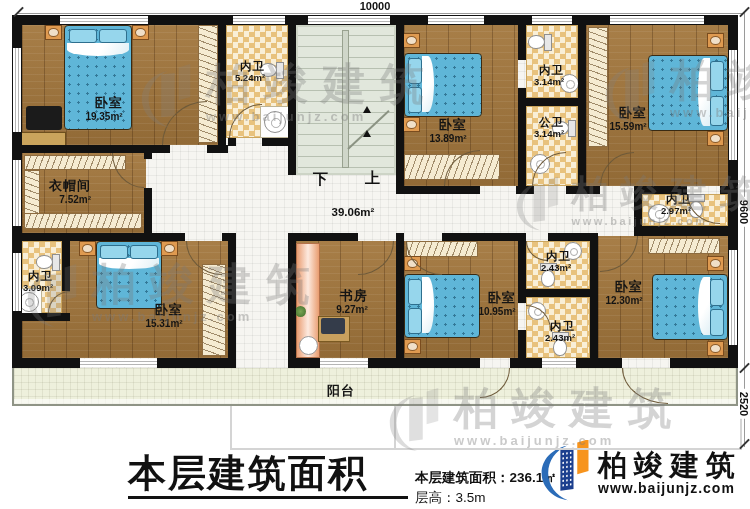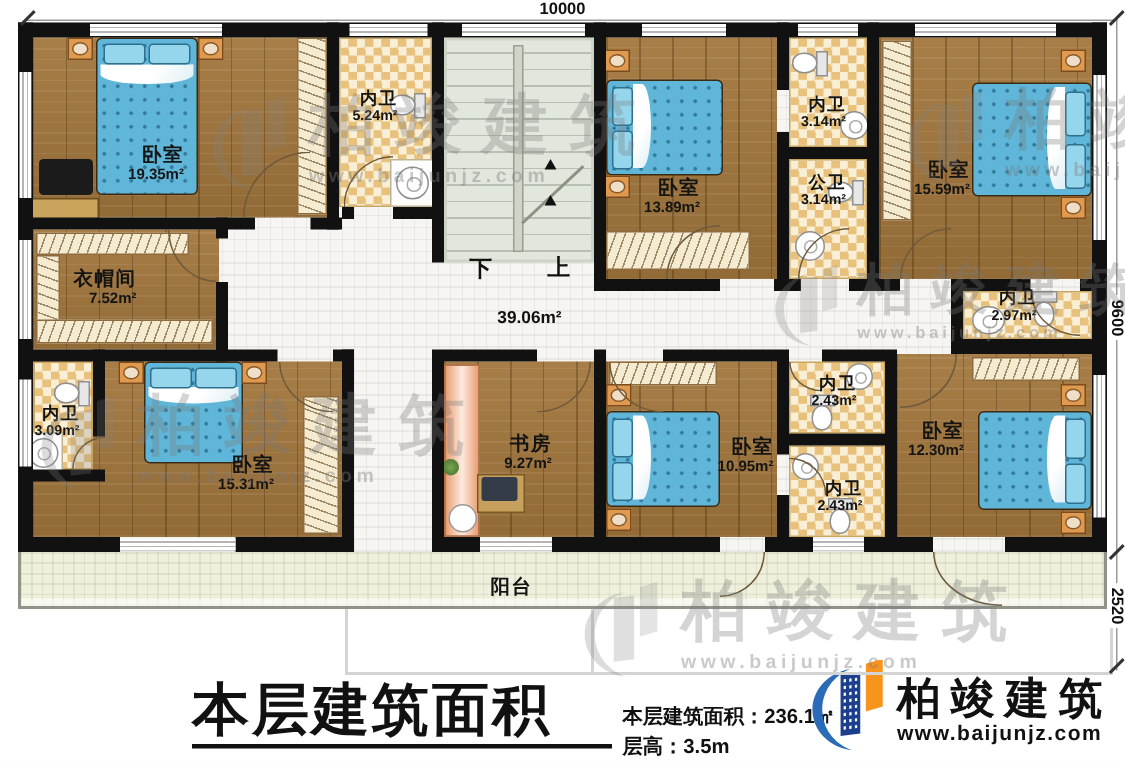--- a/index.html
+++ b/index.html
@@ -78,21 +78,21 @@
   .wm{position:absolute;display:flex;align-items:flex-start;gap:8px;z-index:30;pointer-events:none;}
   .wm-tx{display:flex;flex-direction:column;}
   .wm-ch{font-size:44px;font-weight:700;letter-spacing:14px;color:rgba(122,122,122,.32);line-height:1;white-space:nowrap;}
   .wm-url{font-size:13px;font-weight:700;letter-spacing:3px;color:rgba(122,122,122,.40);margin-top:3px;white-space:nowrap;}
   
   #titlebar{position:absolute;left:0;top:440px;width:750px;height:69px;}
   .tb-title{position:absolute;left:128px;top:8px;font-size:38px;font-weight:700;color:#111;letter-spacing:2px;}
   .tb-scale{position:absolute;left:336px;top:24px;font-size:26px;font-weight:500;color:#111;}
   .tb-rule{position:absolute;left:128px;top:56px;width:280px;height:3px;background:#111;}
   .tb-line1{position:absolute;left:415px;top:29px;font-size:13.5px;font-weight:bold;color:#111;}
-  .tb-line2{position:absolute;left:415px;top:49px;font-size:13.5px;font-weight:bold;color:#111;}
+  .tb-line2{position:absolute;left:415px;top:49px;font-size:13.5px;font-weight:normal;color:#111;}
   .tb-logo{position:absolute;left:536px;top:0px;width:60px;height:66px;}
   .tb-brand{position:absolute;left:598px;top:6px;font-size:29px;font-weight:900;color:#111;letter-spacing:7px;white-space:nowrap;}
   .tb-url{position:absolute;left:598px;top:40px;font-size:14px;font-weight:bold;color:#111;letter-spacing:1px;}
 </style>
 </head>
 <body>
 
 <div id="stage">
  <div id="plan">
 

